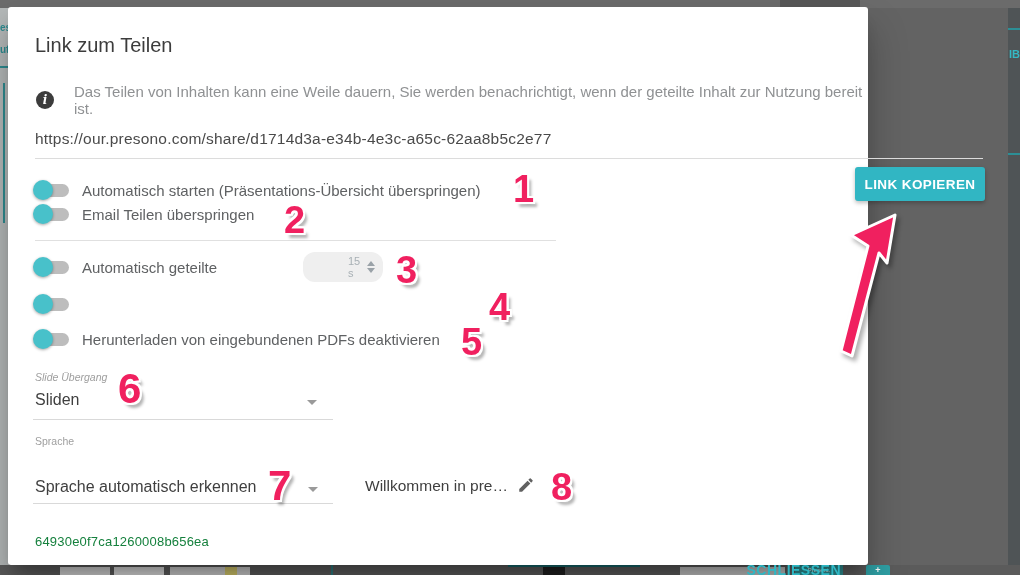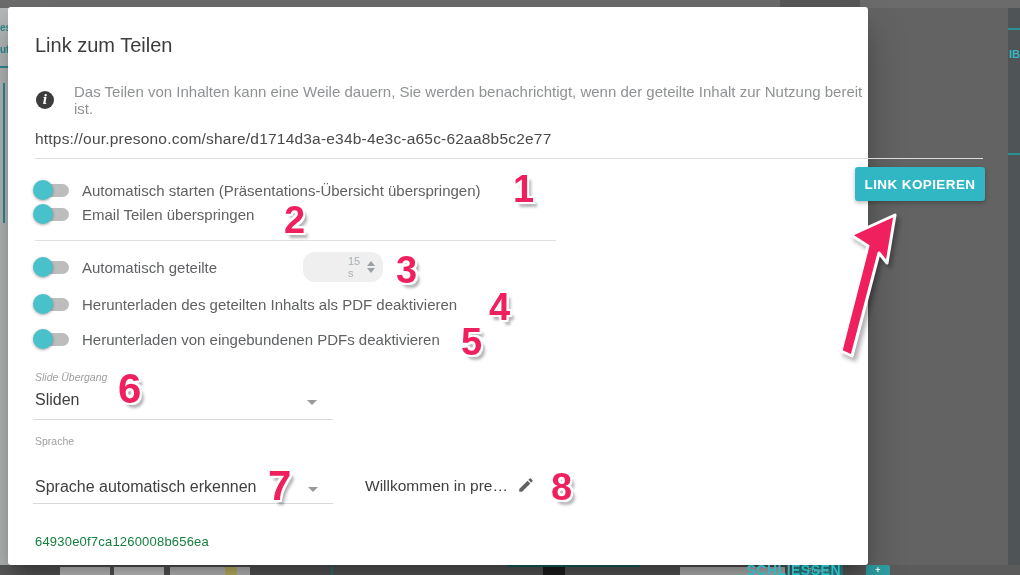--- a/index.html
+++ b/index.html
@@ -171,21 +171,20 @@
         <span class="up"></span>
         <span class="down"></span>
       </span>
   </div>
 
   <div class="row" style="top:286px;">
     <span class="toggle">
         <span class="track"></span>
         <span class="knob"></span>
       </span>
-    <span class="row-label">Herunterladen des geteilten Inhalts als PDF deaktivieren</span>
   </div>
   <div class="row" style="top:321px;">
     <span class="toggle">
         <span class="track"></span>
         <span class="knob"></span>
       </span>
     <span class="row-label">Herunterladen von eingebundenen PDFs deaktivieren</span>
   </div>
 
   <div class="abs sel-label" style="top:364px;font-style:italic;">Slide Übergang</div>

